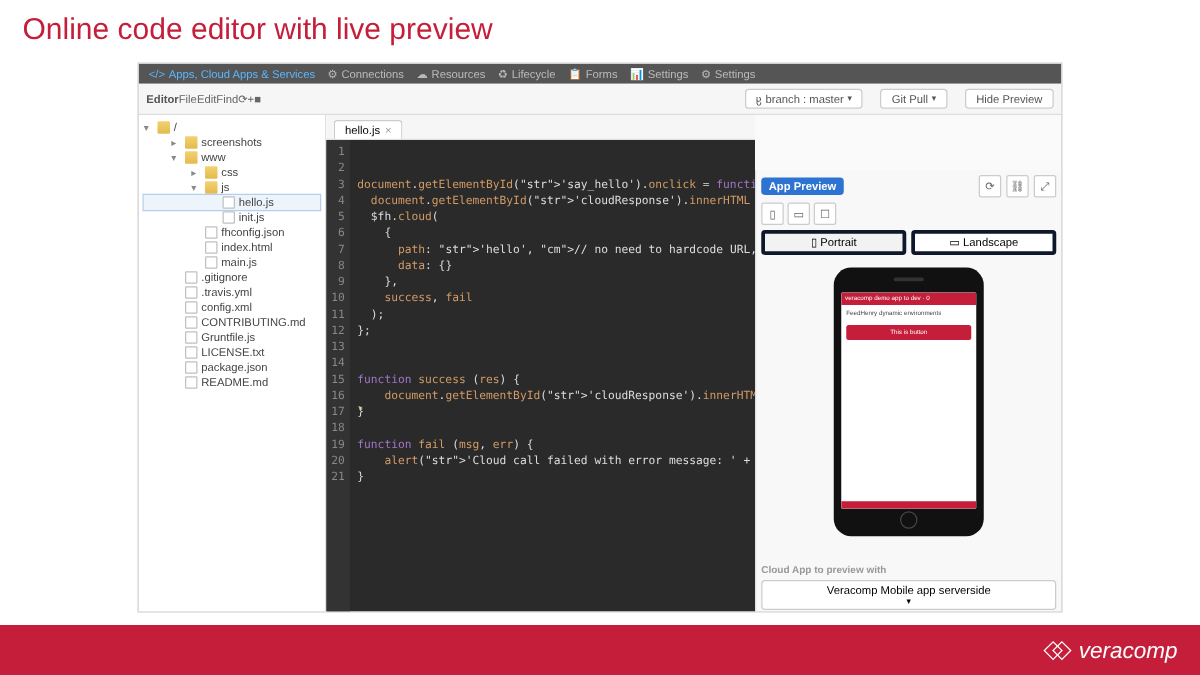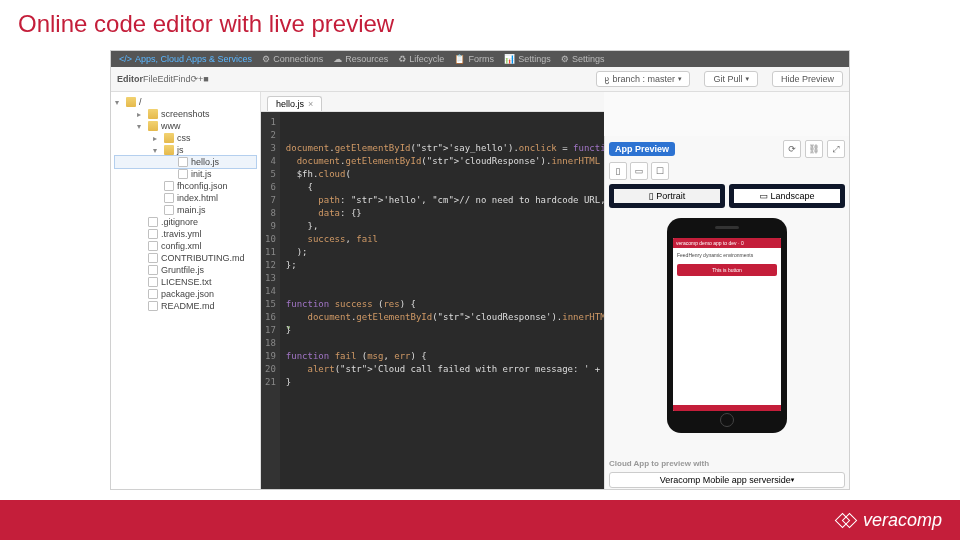--- a/index.html
+++ b/index.html
@@ -39,33 +39,33 @@
   .kw { color: #a074c4; }
   .str { color: #98c379; }
   .id { color: #d19a66; }
   .preview-col { width: 245px; background: #f8f8f8; border-left: 1px solid #e0e0e0; padding: 4px; display: flex; flex-direction: column; gap: 4px; margin-top: 44px; }
   .prev-top { display: flex; gap: 4px; align-items: center; }
   .badge-prev { background: #2d73d2; color: #fff; border-radius: 3px; padding: 2px 6px; font-size: 9px; font-weight: bold; }
   .mini-btn { border: 1px solid #ccc; background: #fff; border-radius: 2px; width: 18px; height: 18px; display: inline-flex; align-items: center; justify-content: center; font-size: 9px; color: #666; cursor: pointer; }
   .device-row { display: flex; gap: 3px; align-items: center; }
   .device-select { flex: 1; border: 1px solid #ccc; border-radius: 3px; padding: 2px 4px; font-size: 9px; background: #fff; display: flex; justify-content: space-between; align-items: center; cursor: pointer; }
   .orient-row { display: flex; gap: 4px; }
-  .orient-btn { flex: 1; border: 5px solid #0f172a; border-radius: 3px; padding: 2px 4px; text-align: center; font-size: 9px; background: #fff; cursor: pointer; }
+  .orient-btn { flex: 1; border: 3px solid #0f172a; border-radius: 3px; padding: 2px 4px; text-align: center; font-size: 9px; background: #fff; cursor: pointer; }
   .orient-btn.active { background: #f2f2f2; }
   .phone-frame { width: 120px; height: 215px; background: #111; border-radius: 14px; margin: 6px auto 4px; padding: 20px 6px 22px; position: relative; }
   .phone-speaker { position: absolute; top: 8px; left: 50%; transform: translateX(-50%); width: 24px; height: 3px; background: #333; border-radius: 2px; }
   .phone-home { position: absolute; bottom: 6px; left: 50%; transform: translateX(-50%); width: 14px; height: 14px; border: 1px solid #444; border-radius: 50%; }
   .phone-screen { background: #fff; width: 100%; height: 100%; border-radius: 1px; display: flex; flex-direction: column; font-size: 6px; overflow: hidden; }
   .phone-header { background: #c41e3a; color: #fff; padding: 2px 3px; font-size: 5px; }
   .phone-body { padding: 4px; flex: 1; }
   .phone-body-text { color: #444; font-size: 5px; margin-bottom: 6px; }
   .phone-button { background: #c41e3a; color: #fff; text-align: center; padding: 3px; border-radius: 2px; font-size: 5px; }
   .phone-bottombar { background: #c41e3a; height: 6px; }
   .cloud-label { font-size: 8px; color: #999; margin-top: auto; font-weight: bold; }
-  .cloud-select { border: 1px solid #ccc; border-radius: 3px; padding: 2px 4px; font-size: 9px; background: #fff; display: flex; justify-content: center; align-items: center; cursor: pointer; }
+  .cloud-select { border: 1px solid #ccc; border-radius: 3px; padding: 2px 4px; font-size: 9px; background: #fff; display: flex; justify-content: space-between; align-items: center; cursor: pointer; flex-direction: column; }
   .footer-bar { position: absolute; bottom: 0; left: 0; right: 0; height: 40px; background: #c41e3a; display: flex; align-items: center; justify-content: flex-end; padding: 0 18px; text-align: center; }
   .footer-logo { color: #fff; font-size: 18px; font-style: italic; display: flex; align-items: center; gap: 6px; }
   .logo-mark { width: 20px; height: 20px; position: relative; }
   .logo-mark::before, .logo-mark::after { content:""; position: absolute; width: 9px; height: 9px; border: 1px solid #fff; transform: rotate(45deg); }
   .logo-mark::before { left: 0; top: 5px; }
   .logo-mark::after { left: 7px; top: 5px; }
   .caret { font-size: 7px; }
 </style>
 </head>
 <body>

